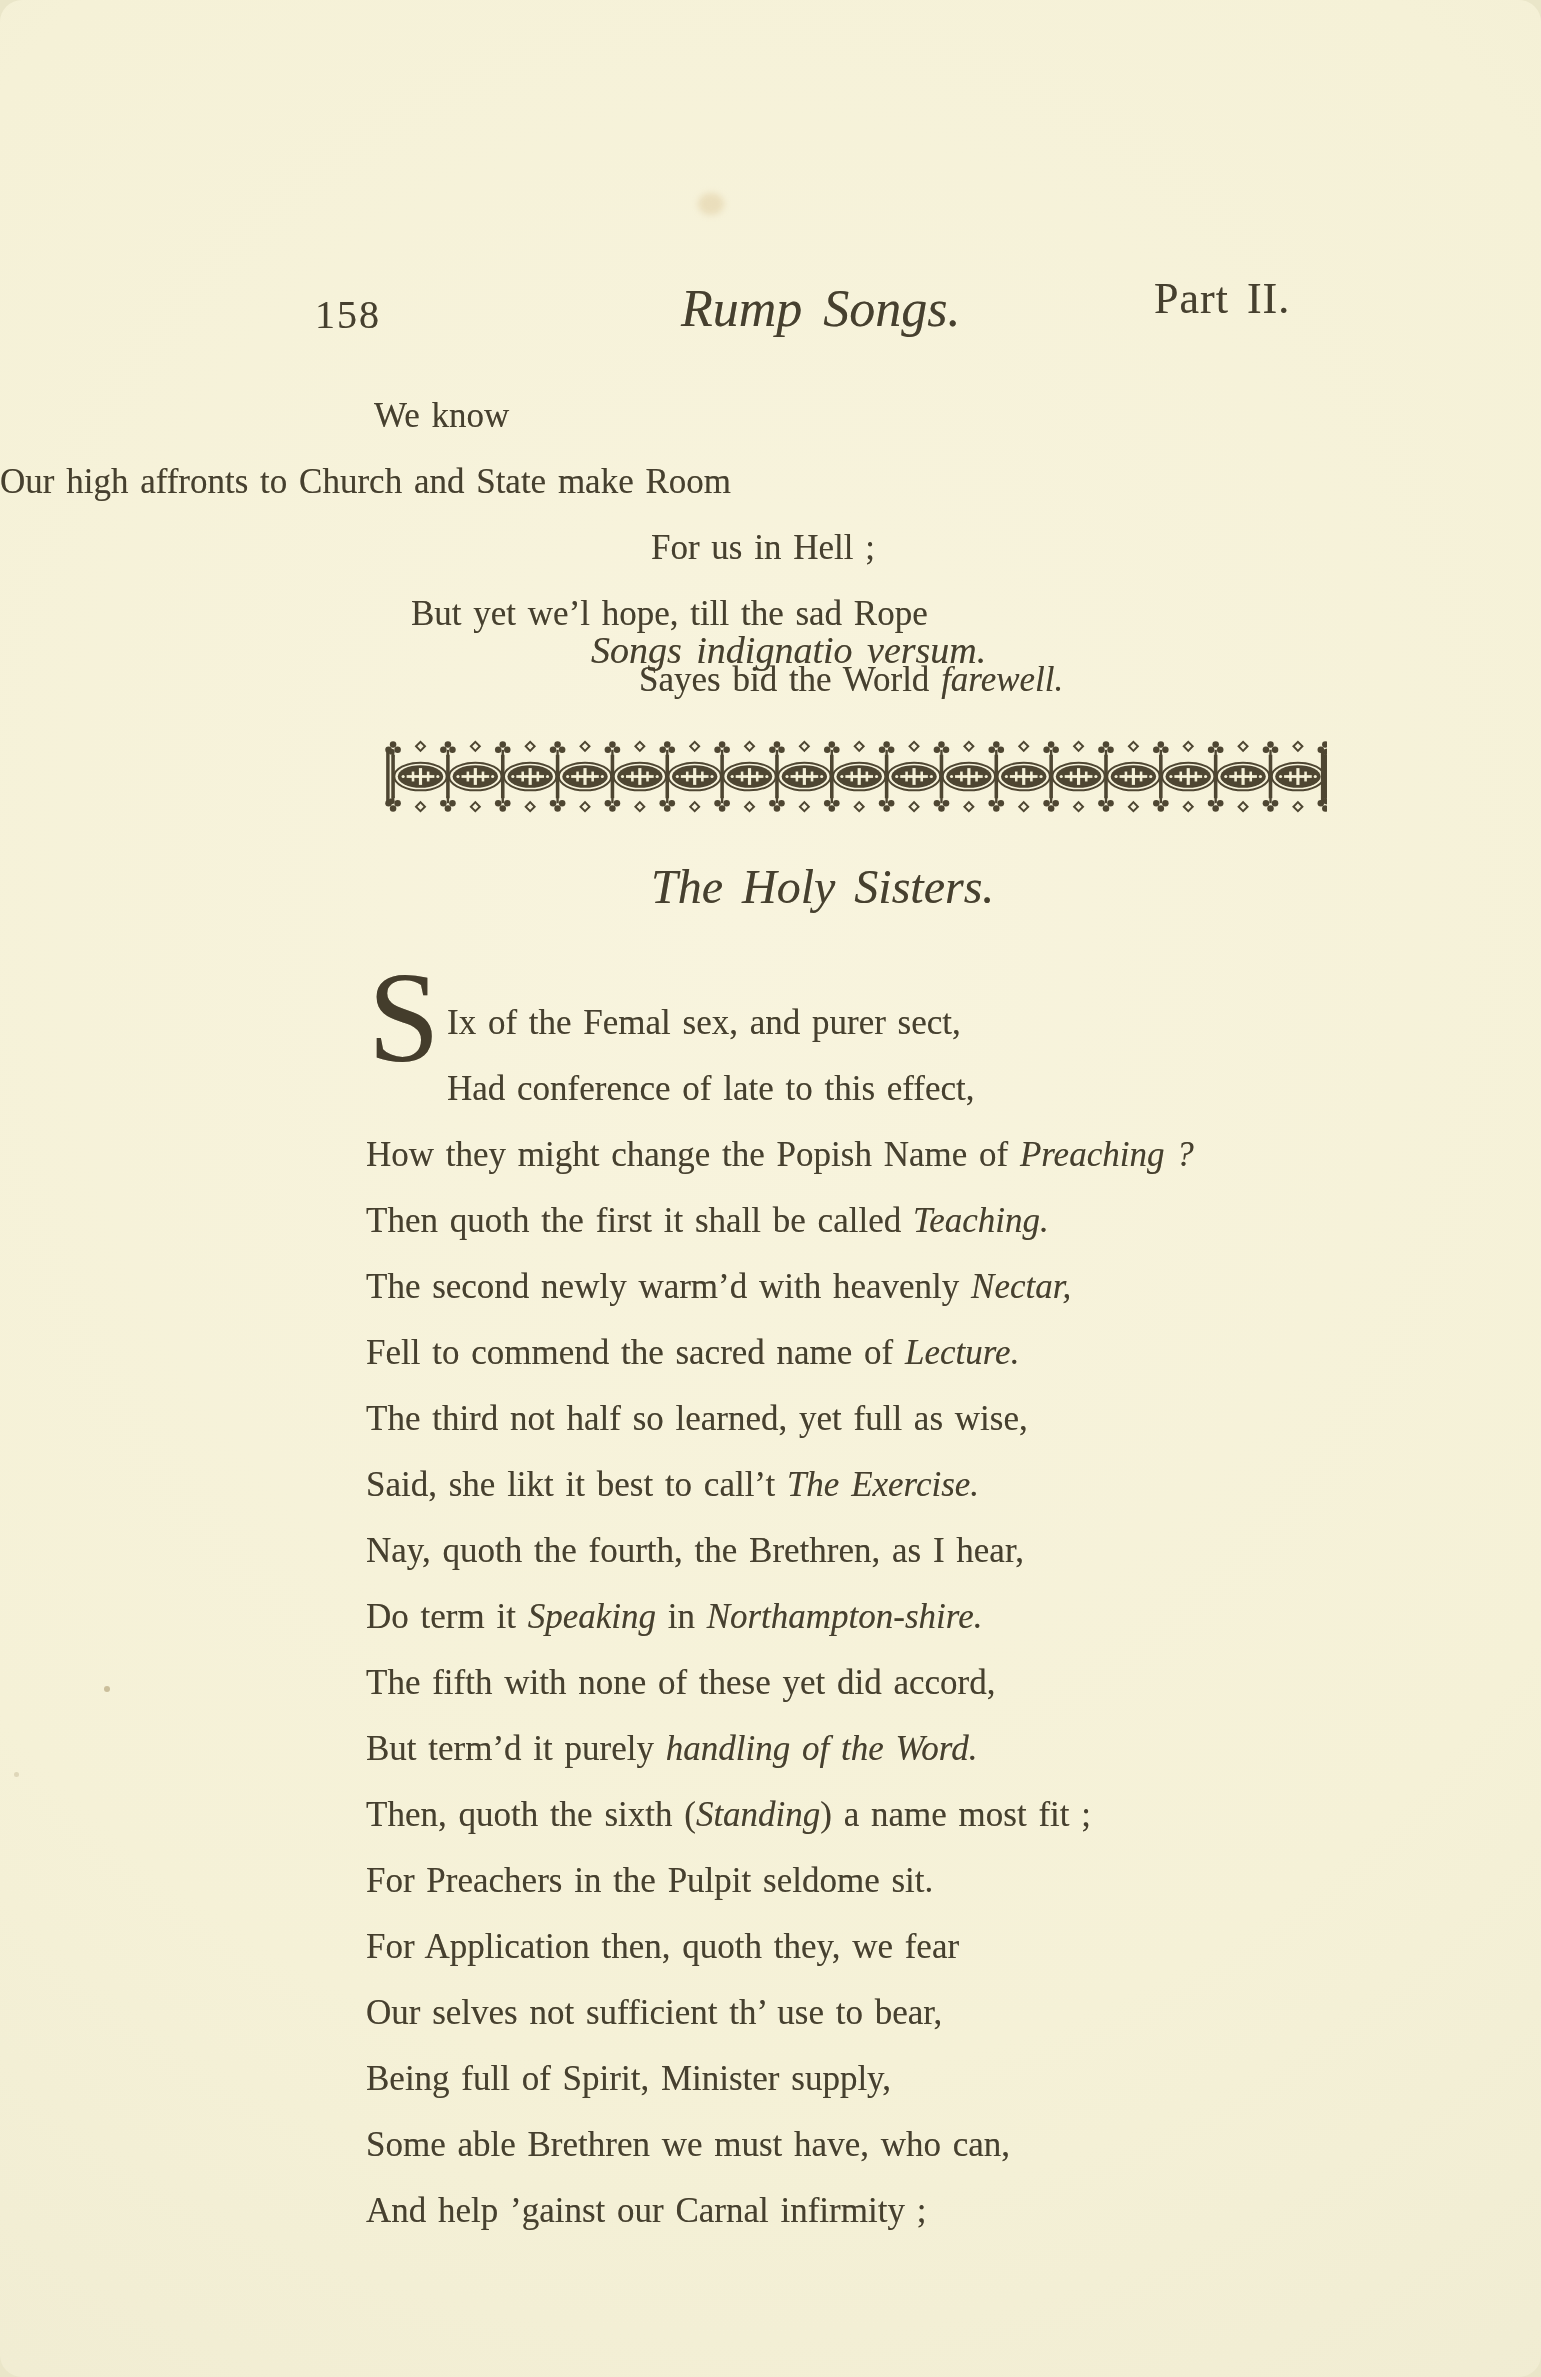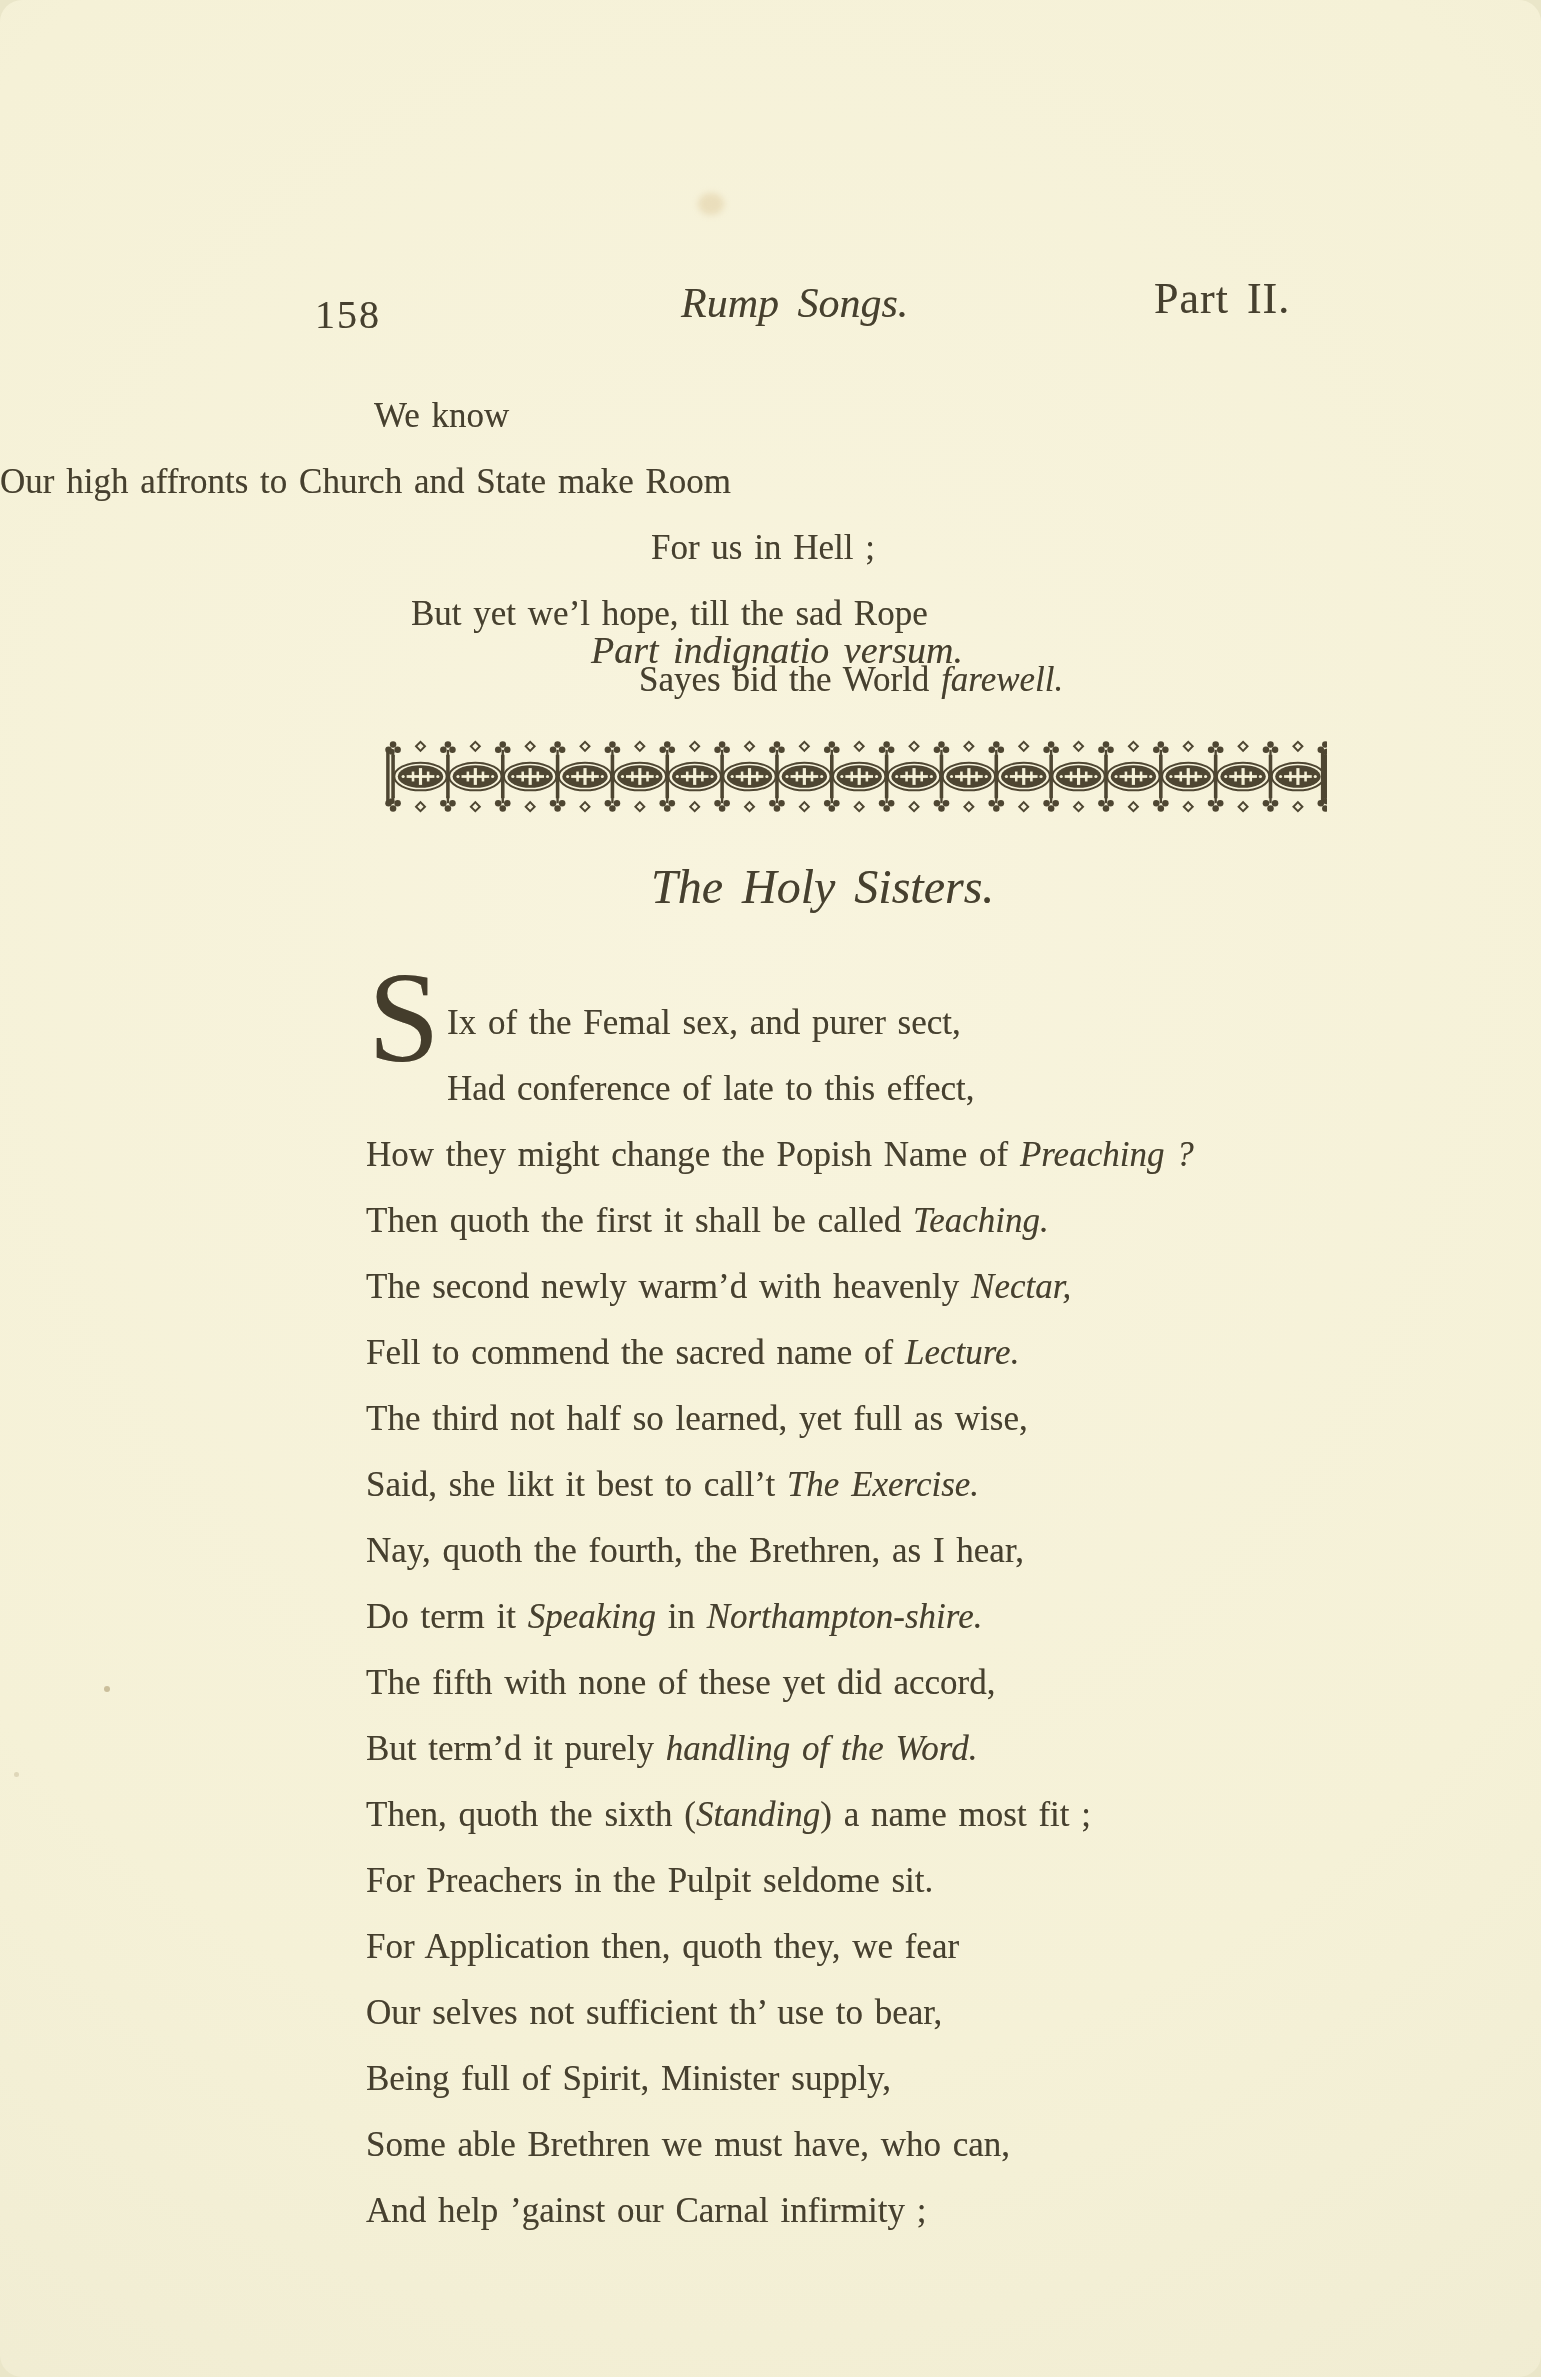--- a/index.html
+++ b/index.html
@@ -12,21 +12,21 @@
     position:absolute;inset:0;
     background:radial-gradient(ellipse 120% 90% at 48% 38%,
       #f8f4de 0%, #f5f1d7 55%, #f0ecd2 85%, #eae6c9 100%);
     color:#46402f;
     text-shadow:0 0 0.6px rgba(70,60,40,.45);
     border-radius:22px;
   }
   .abs{position:absolute;}
   
   .pnum{left:315px;top:291px;font-size:40px;letter-spacing:2px;}
-  .btitle{left:681px;top:279px;font-size:42px;font-style:italic;word-spacing:8px;}
+  .btitle{left:681px;top:279px;font-size:52px;font-style:italic;word-spacing:8px;}
   .part{left:1154px;top:273px;font-size:44px;letter-spacing:1px;word-spacing:6px;}
   
   .verse{left:0;top:373px;width:1541px;font-size:35px;line-height:46px;word-spacing:3px;}
   .line{white-space:pre-wrap;margin-top:20px;}
   .ind-v0{padding-left:374px;}
   .ind-v1{}
   .ind-v2{padding-left:651px;}
   .ind-v1b{padding-left:411px;}
   .ind-v3{padding-left:639px;}
   .tagline{left:591px;top:628px;font-size:38px;font-style:italic;word-spacing:5px;}
@@ -52,21 +52,21 @@
   <span class="abs part">Part II.</span>
 
   <div class="abs verse">
       <div class="line ind-v0"><span>We know</span></div>
       <div class="line ind-v1"><span>Our high affronts to Church and State make Room</span></div>
       <div class="line ind-v2"><span>For us in Hell ;</span></div>
       <div class="line ind-v1b"><span>But yet we’l hope, till the sad Rope</span></div>
       <div class="line ind-v3"><span>Sayes bid the World </span><span class="it">farewell.</span></div>
     </div>
 
-  <div class="abs tagline">Part indignatio versum.</div>
+  <div class="abs tagline">Songs indignatio versum.</div>
 
   <div class="abs orn">
     <svg width="943" height="83" viewBox="-8 0 952 84">
       <defs>
         <g id="orn-sep">
           <rect x="-1.8" y="20" width="3.6" height="44" fill="#4e4632"></rect>
           <circle cx="0" cy="9.5" r="3.3" fill="#4e4632"></circle>
           <circle cx="-4.6" cy="15" r="3.3" fill="#4e4632"></circle>
           <circle cx="4.6" cy="15" r="3.3" fill="#4e4632"></circle>
           <rect x="-1.2" y="15" width="2.4" height="7" fill="#4e4632"></rect>

